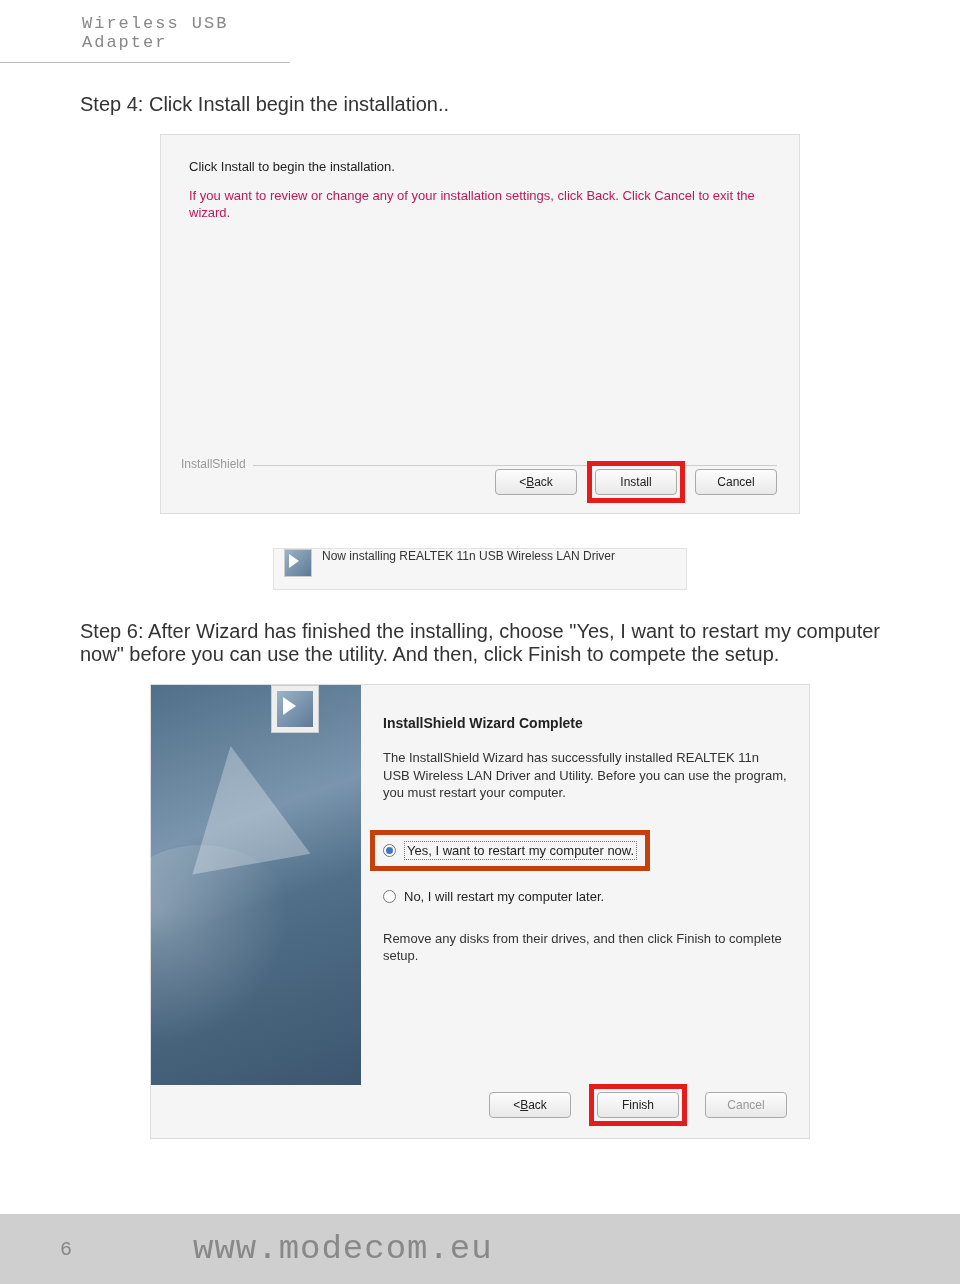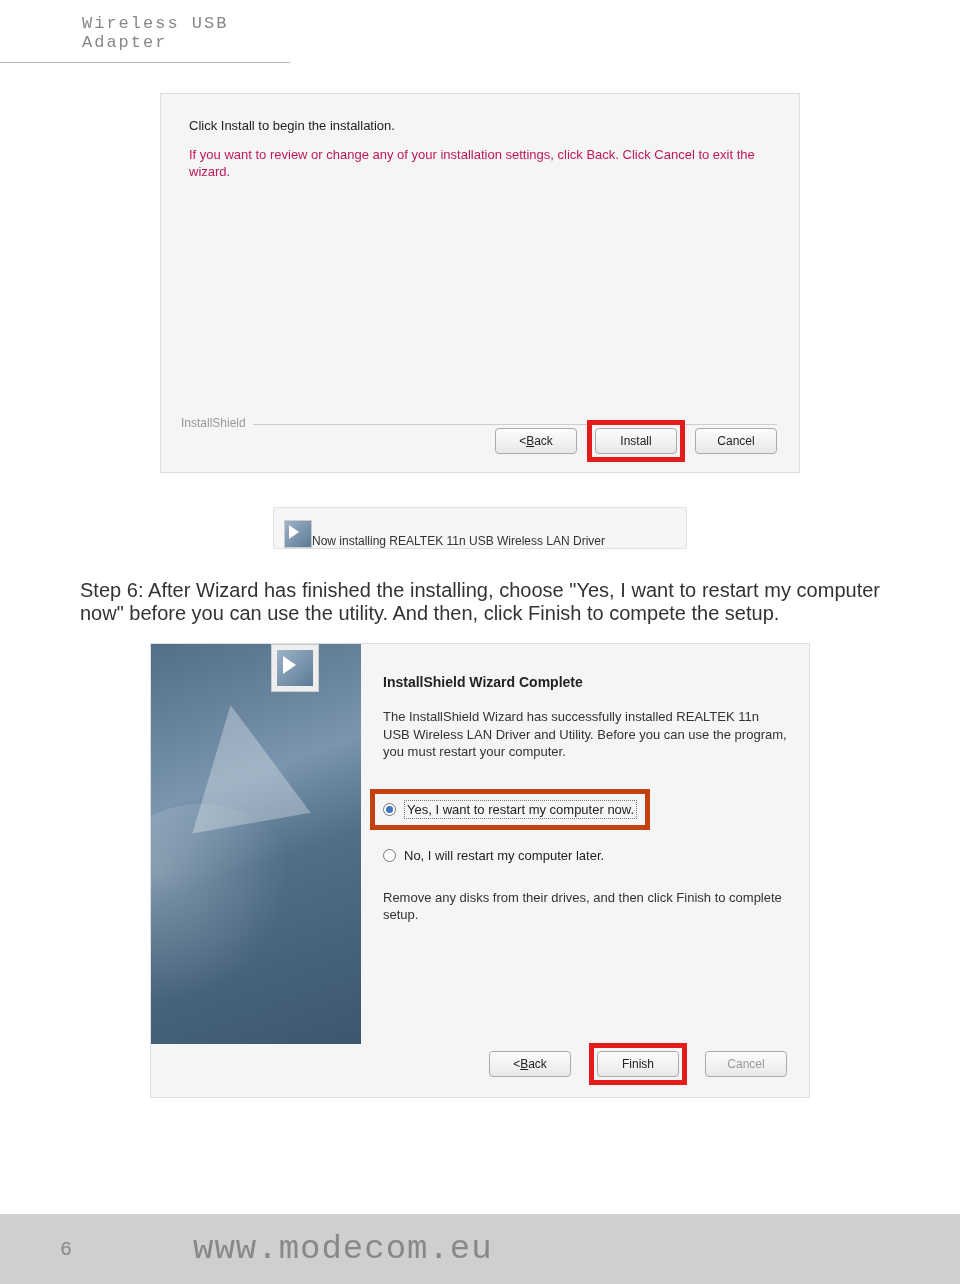--- a/index.html
+++ b/index.html
@@ -100,21 +100,22 @@
   .hl-red-thick { border: 5px solid #e41c1c; padding: 3px; display: inline-block; }
 
   
   .progress-box {
     width: 414px;
     height: 42px;
     margin: 24px auto 30px auto;
     background: #f6f6f6;
     border: 1px solid #e2e2e2;
     display: flex;
-    align-items: flex-end;
+    align-items: flex-start;
+    gap: 10px;
     padding: 0 10px;
     font-family: Tahoma, Arial, sans-serif;
   }
   .progress-icon {
     width: 28px; height: 28px;
     background: linear-gradient(135deg, #9db3c8, #5c7a96);
     border: 1px solid #ccc;
     position: relative;
   }
   .progress-icon::after {
@@ -273,20 +274,21 @@
 </style>
 </head>
 <body>
 
 <div class="page-header">
   <span>Wireless USB Adapter</span>
 </div>
 
 <div class="content">
 
+  <p class="step-text">Step 4: Click Install begin the installation..</p>
 
   <div class="dialog1">
     <div class="line1">Click Install to begin the installation.</div>
     <div class="line2">If you want to review or change any of your installation settings, click Back. Click Cancel to exit the wizard.</div>
 
     <div class="fieldset">
       <div class="legend">InstallShield</div>
       <div class="rule"></div>
     </div>
 

